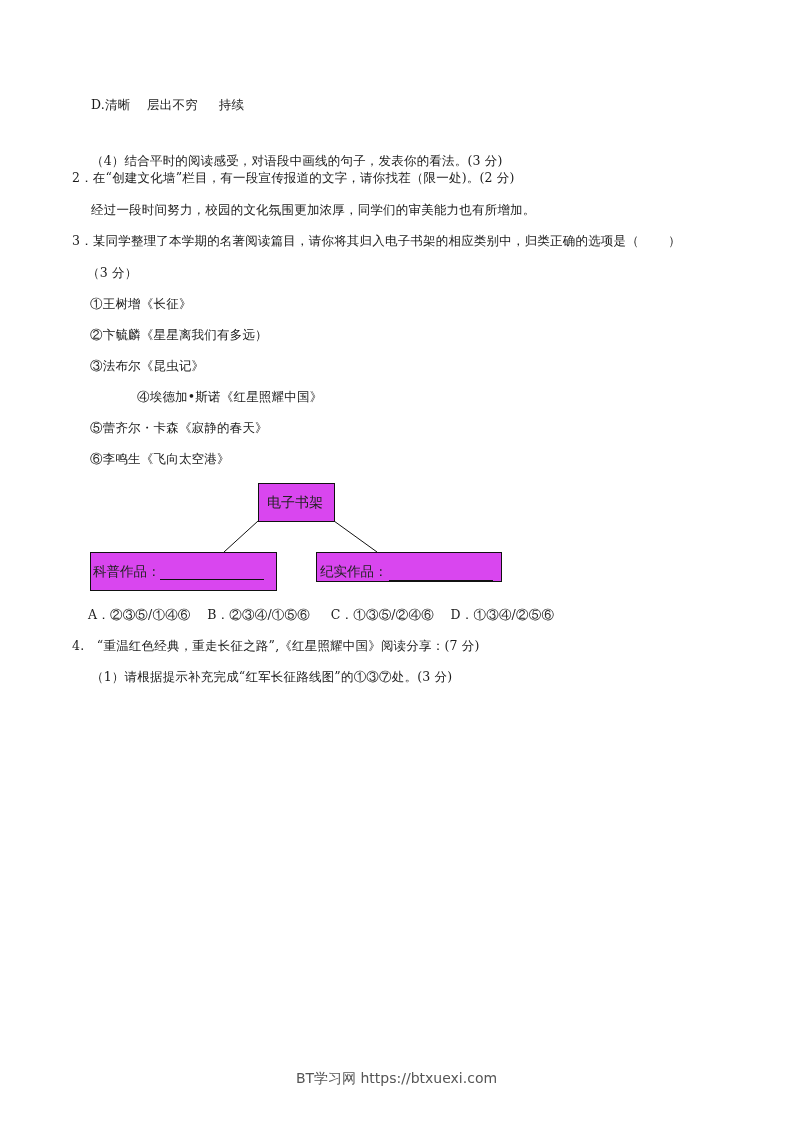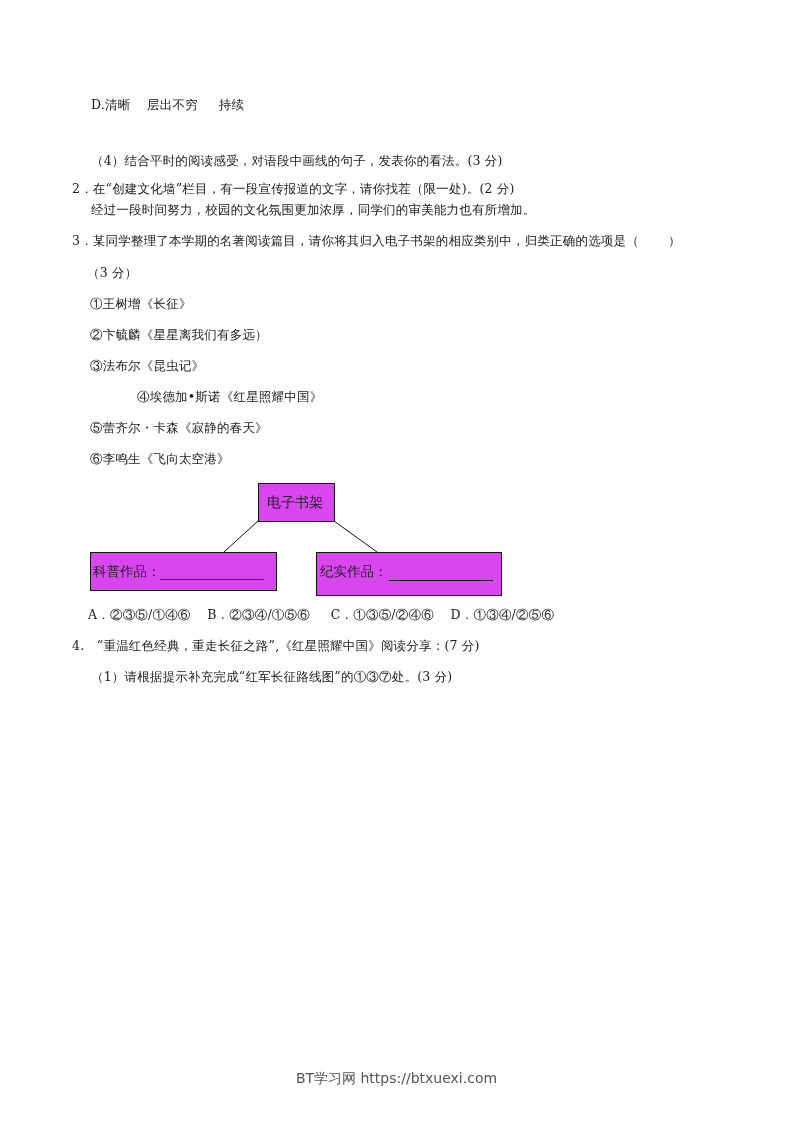--- a/index.html
+++ b/index.html
@@ -58,21 +58,21 @@
   </style>
 </head>
 <body>
 
 <div>
 
   <div class="line" style="left:91px; top:97px;">D.清晰&nbsp;&nbsp;&nbsp;&nbsp;层出不穷&nbsp;&nbsp;&nbsp;&nbsp;&nbsp;持续</div>
 
   <div class="line" style="left:91px; top:153px;">（4）结合平时的阅读感受，对语段中画线的句子，发表你的看法。(3 分)</div>
 
-  <div class="line" style="left:72px; top:170px;margin-top:11px;">2．在“创建文化墙”栏目，有一段宣传报道的文字，请你找茬（限一处)。(2 分)</div>
+  <div class="line" style="left:72px; top:170px;">2．在“创建文化墙”栏目，有一段宣传报道的文字，请你找茬（限一处)。(2 分)</div>
 
   <div class="line" style="left:91px; top:202px;">经过一段时间努力，校园的文化氛围更加浓厚，同学们的审美能力也有所增加。</div>
 
   <div class="line" style="left:72px; top:233px;">3．某同学整理了本学期的名著阅读篇目，请你将其归入电子书架的相应类别中，归类正确的选项是（&nbsp;&nbsp;&nbsp;&nbsp;&nbsp;&nbsp;&nbsp;）</div>
 
   <div class="line" style="left:87px; top:265px;">（3 分）</div>
 
   <div>
     <div class="line" style="left:90px; top:296px;">①王树增《长征》</div>
     <div class="line" style="left:90px; top:327px;">②卞毓麟《星星离我们有多远）</div>
@@ -90,21 +90,21 @@
 
     <div class="box" style="left:258px; top:483px; width:77px; height:39px;">
       <span class="box-label" style="left:8px; top:10px; font-size:14px;">电子书架</span>
     </div>
 
     <div class="box" style="left:90px; top:552px; width:187px; height:39px;">
       <span class="box-label" style="left:2px; top:10px;">科普作品：</span>
       <div class="blank" style="left:69px; top:26px; width:104px;"></div>
     </div>
 
-    <div class="box" style="left:316px; top:552px; width:186px; height:44px;">
+    <div class="box" style="left:316px; top:552px; width:186px; height:30px;">
       <span class="box-label" style="left:3px; top:10px;">纪实作品：</span>
       <div class="blank" style="left:72px; top:27px; width:104px;"></div>
     </div>
   </div>
 
   <div class="line" style="left:88px; top:607px;">A．②③⑤/①④⑥&nbsp;&nbsp;&nbsp;&nbsp;B．②③④/①⑤⑥&nbsp;&nbsp;&nbsp;&nbsp;&nbsp;C．①③⑤/②④⑥&nbsp;&nbsp;&nbsp;&nbsp;D．①③④/②⑤⑥</div>
 
   <div class="line" style="left:72px; top:638px;">4.&nbsp;&nbsp;&nbsp;“重温红色经典，重走长征之路”,《红星照耀中国》阅读分享：(7 分)</div>
 
   <div class="line" style="left:91px; top:669px;">（1）请根据提示补充完成“红军长征路线图”的①③⑦处。(3 分)</div>

